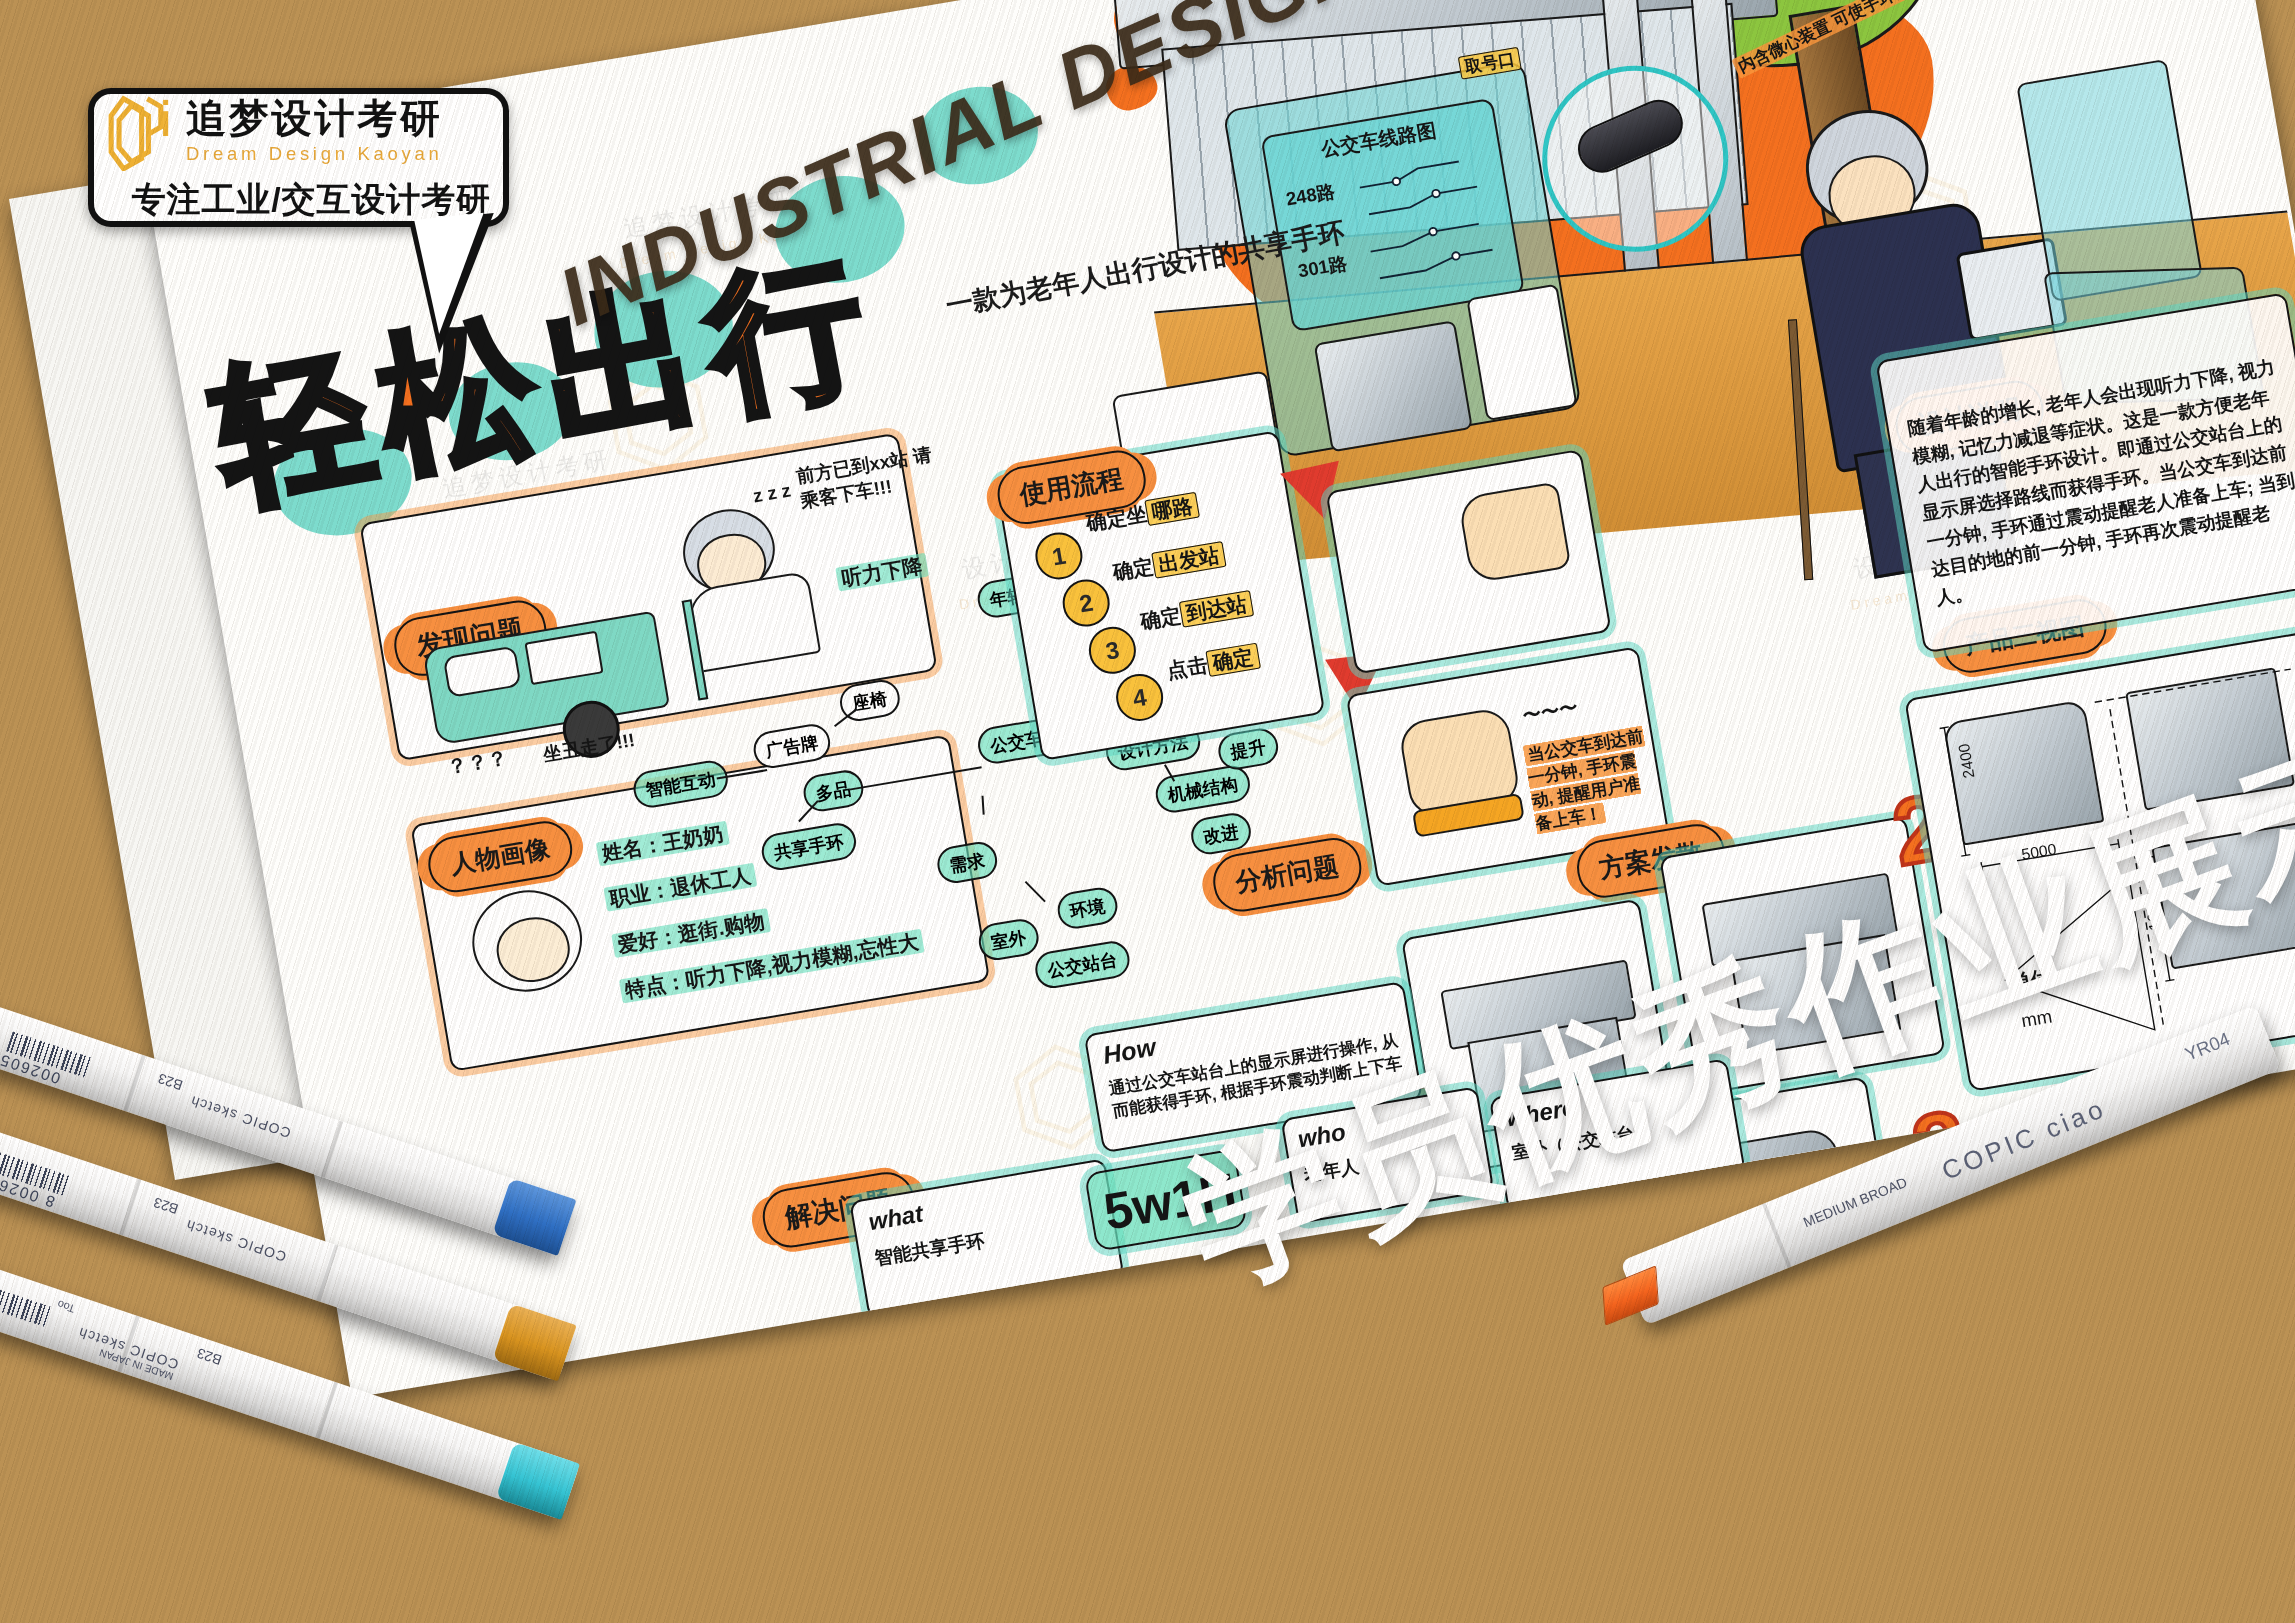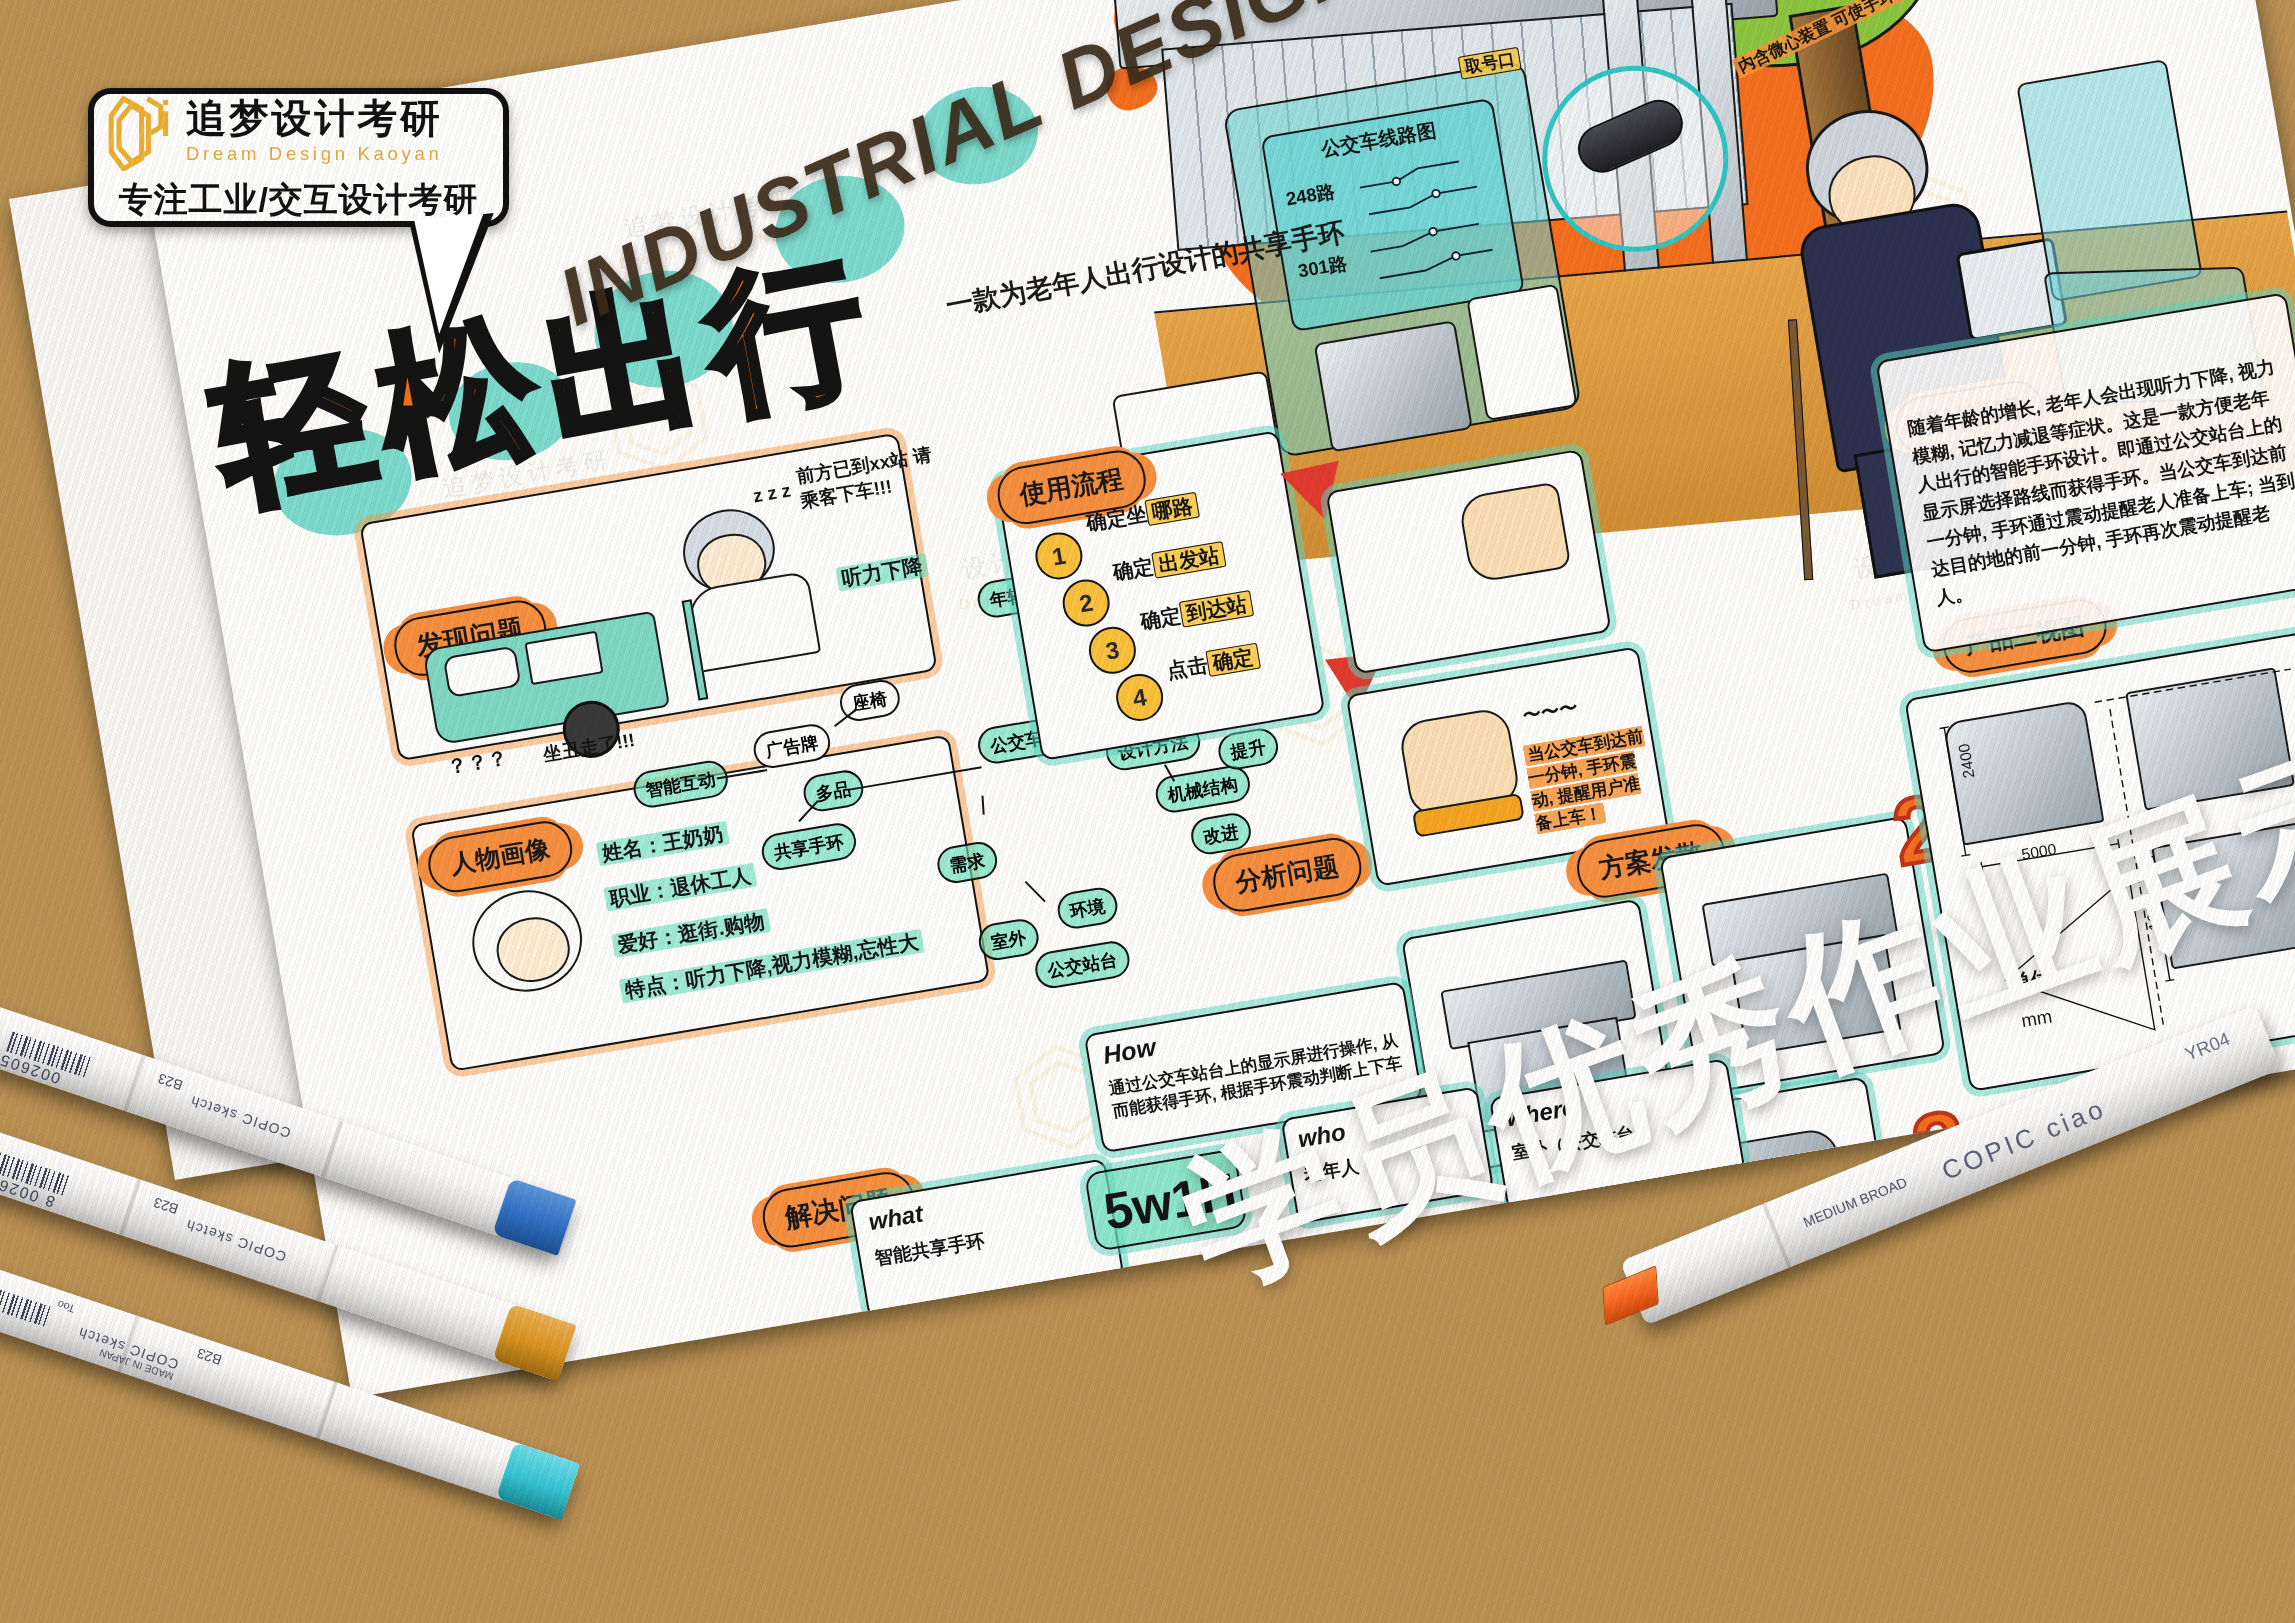--- a/index.html
+++ b/index.html
@@ -82,21 +82,21 @@
   #logo-tail-in{
     position:absolute;left:420px;top:216px;width:0;height:0;
     border-left:13px solid transparent;border-right:57px solid transparent;
     border-top:116px solid #fff;transform:rotate(-6deg);z-index:2;
   }
   .badge-row{display:flex;align-items:center;gap:11px;}
   .badge-mark{width:69px;height:79px;flex:0 0 auto;}
   .badge-cn{font-size:40px;font-weight:700;color:#121212;letter-spacing:2.8px;line-height:1;}
   .badge-en{font-size:18.5px;color:#e8a93a;letter-spacing:3.7px;margin-top:4.6px;}
   .badge-line2{
-    font-size:34px;font-weight:700;color:#121212;letter-spacing:0.9px;margin-top:5.6px;text-align:center;
+    font-size:34px;font-weight:700;color:#121212;letter-spacing:0.9px;margin-top:5.6px;text-align:right;
   }
   
   #id-heading{
     position:absolute;left:546px;top:259px;
     transform:rotate(-23.5deg);transform-origin:0 0;
     font-size:81px;font-weight:800;font-style:italic;letter-spacing:2.8px;
     color:#3a2a18;text-shadow:0 3.7px 8.3px rgba(0,0,0,.35);white-space:nowrap;opacity:.92;
   }
   
   #bottom-banner{

